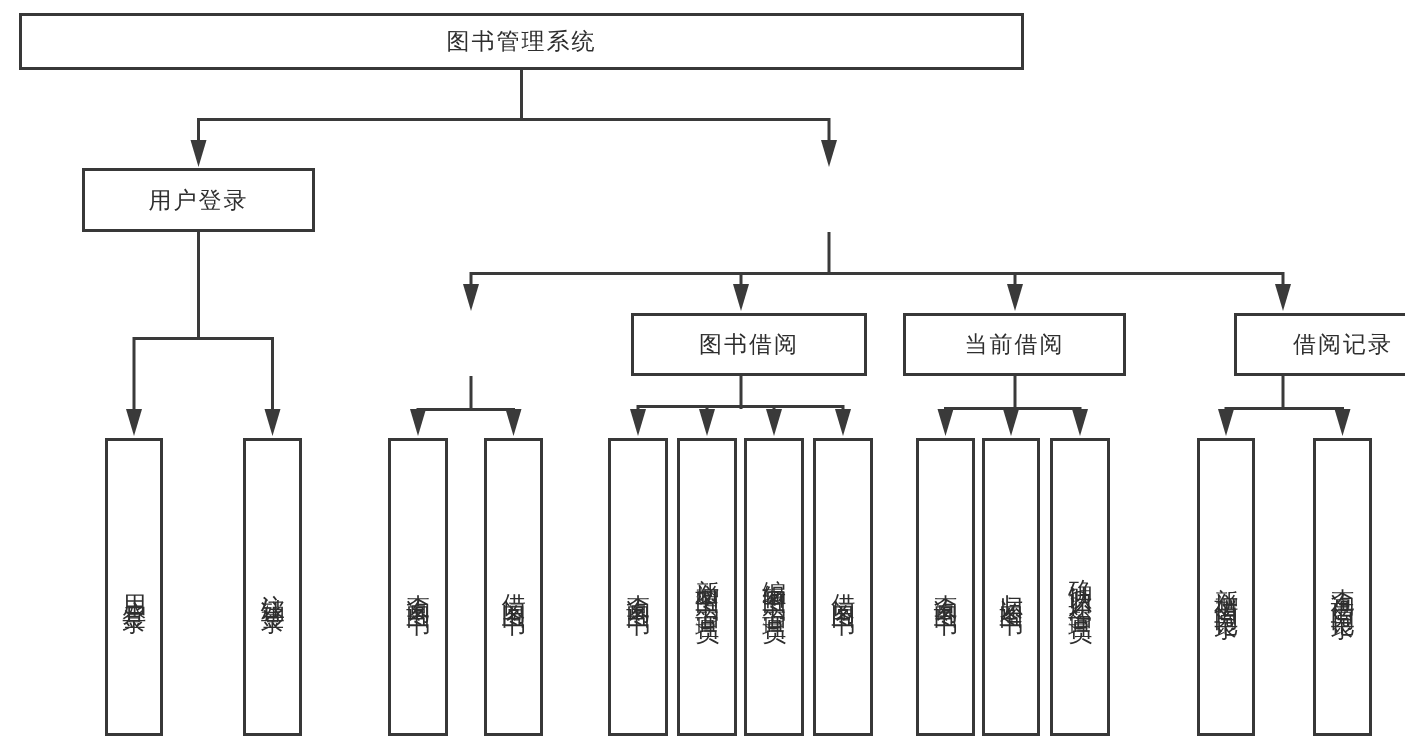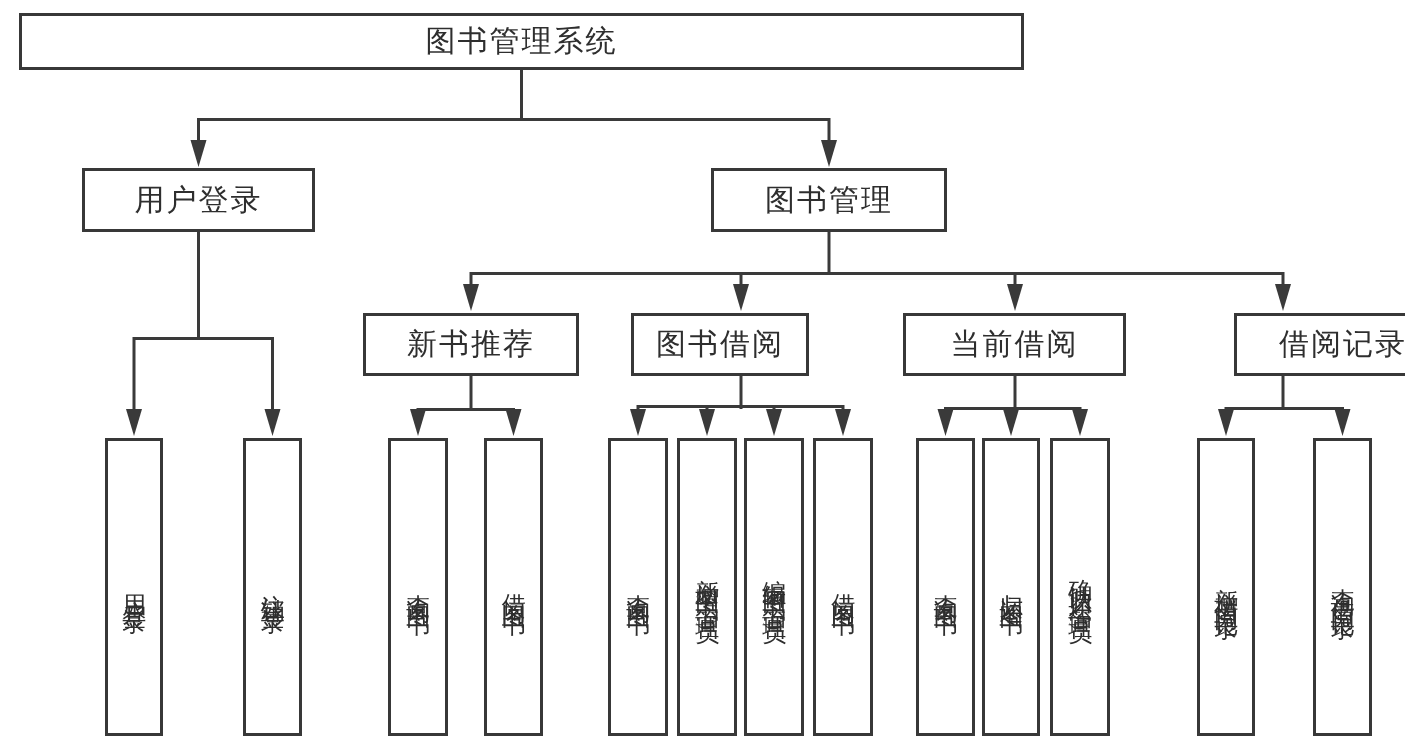--- a/index.html
+++ b/index.html
@@ -43,21 +43,21 @@
     background: #ffffff;
     border: 3px solid var(--border);
     display: flex;
     align-items: center;
     justify-content: center;
     color: var(--text);
     z-index: 2;
   }
   .node .lbl { white-space: nowrap; }
   .h-node .lbl {
-    font-size: 30px;
+    font-size: 23px;
     letter-spacing: 2px;
   }
   .v-node .lbl {
     writing-mode: vertical-rl;
     text-orientation: mixed;
     font-size: 24px;
     line-height: 1.1;
     letter-spacing: 6px;
     white-space: normal;
   }
@@ -126,28 +126,22 @@
     <path class="arrow" d="M1342.5,436 L1334.5,409 L1350.5,409 Z"></path>
   </svg>
 
   <div class="node h-node" style="left:19px; top:13px; width:1005px; height:57px;">
     <span class="lbl">图书管理系统</span>
   </div>
 
   <div class="node h-node" style="left:82px; top:168px; width:233px; height:64px;">
     <span class="lbl">用户登录</span>
   </div>
-  <div class="node h-node" style="left:711px; top:168px; width:236px; height:64px;">
-    <span class="lbl">图书管理</span>
-  </div>
 
-  <div class="node h-node" style="left:363px; top:313px; width:216px; height:63px;">
-    <span class="lbl">新书推荐</span>
-  </div>
-  <div class="node h-node" style="left:631px; top:313px; width:178px; height:63px;">
+  <div class="node h-node" style="left:631px; top:313px; width:236px; height:63px;">
     <span class="lbl">图书借阅</span>
   </div>
   <div class="node h-node" style="left:903px; top:313px; width:223px; height:63px;text-align:right;">
     <span class="lbl">当前借阅</span>
   </div>
   <div class="node h-node" style="left:1234px; top:313px; width:218px; height:63px;text-align:center;">
     <span class="lbl">借阅记录</span>
   </div>
 
   <div class="node v-node" style="left:105px; top:438px; width:58px; height:298px;">

